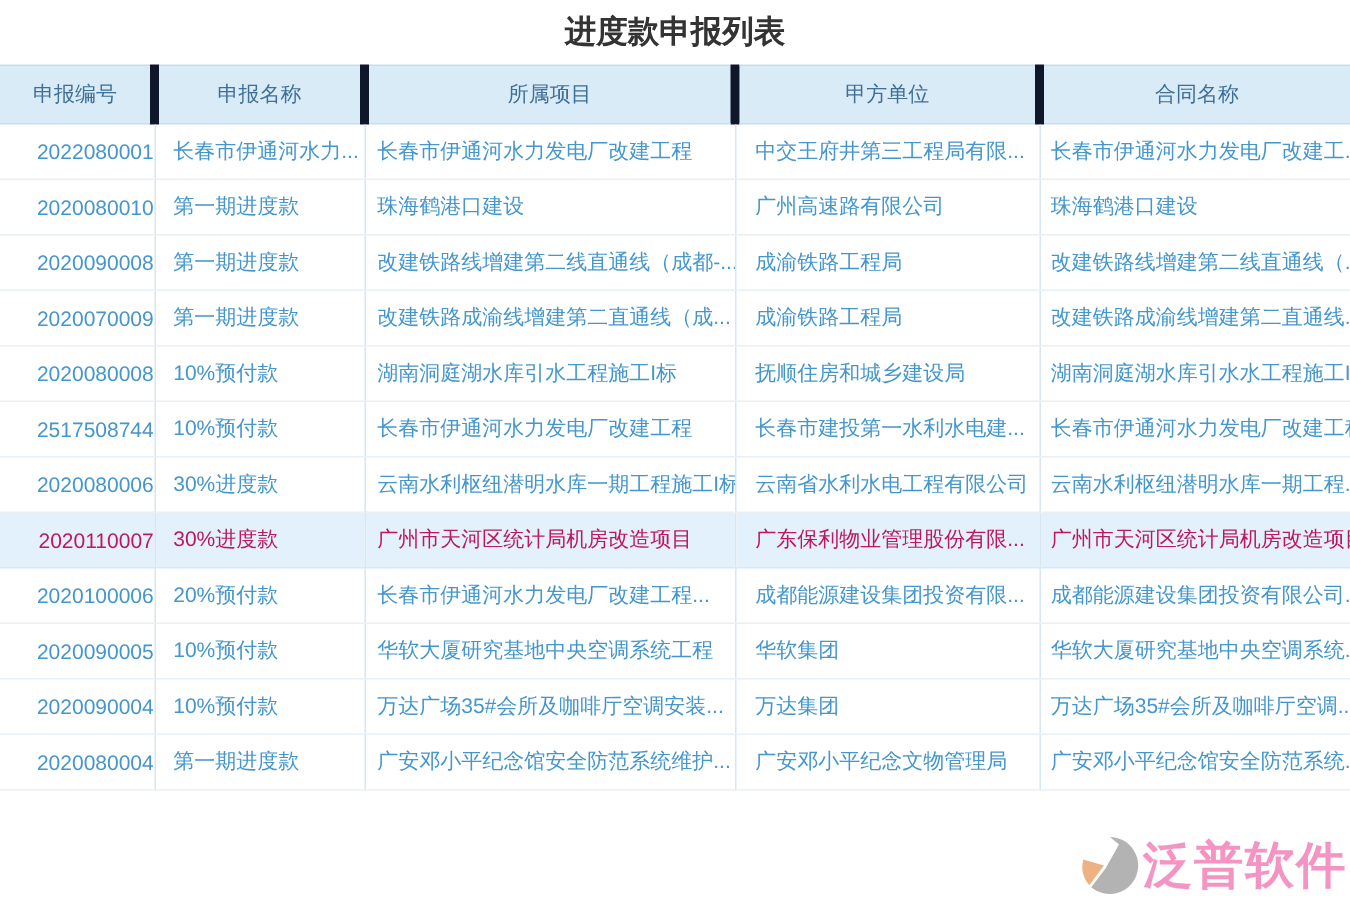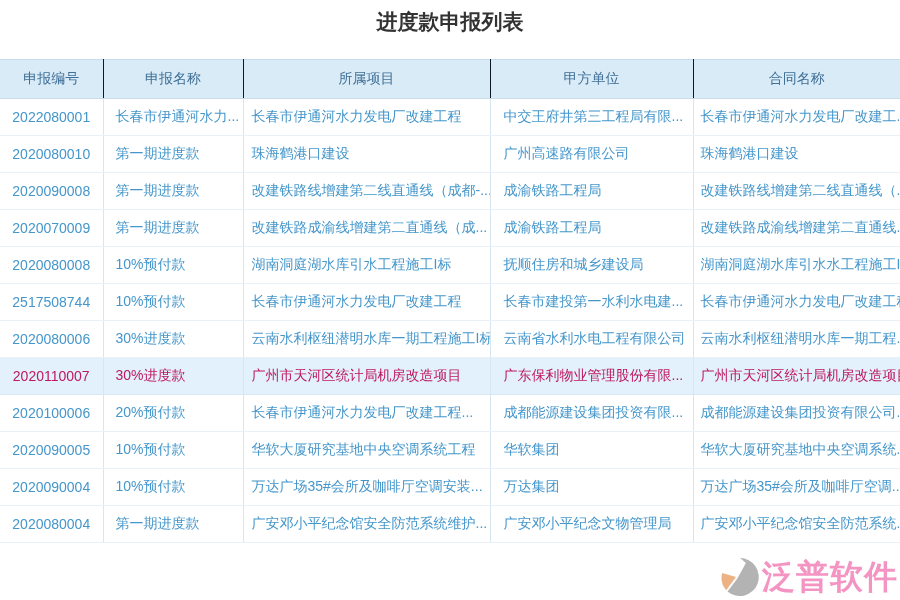--- a/index.html
+++ b/index.html
@@ -11,21 +11,21 @@
     background: #ffffff;
     font-family: "Liberation Sans", "DejaVu Sans", sans-serif;
   }
   .page {
     position: relative;
     width: 900px;
     height: 600px;
     overflow: hidden;
   }
   .title {
-    height: 59px;
+    height: 43px;
     line-height: 44px;
     text-align: center;
     font-size: 21px;
     font-weight: bold;
     color: #333333;
   }
   table.list {
     width: 900px;
     table-layout: fixed;
     border-collapse: collapse;
@@ -37,37 +37,37 @@
   table.list col.c5 { width: 207px; }
   table.list th {
     height: 36px;
     background: #d9ebf7;
     color: #3f6f96;
     font-size: 14px;
     font-weight: normal;
     text-align: center;
     border-top: 1px solid #c9dcea;
     border-bottom: 1px solid #c9dcea;
-    border-right: 1px solid #0f172a;
+    border-right: 6px solid #0f172a;
     white-space: nowrap;
     overflow: hidden;
   }
   table.list th:last-child { border-right: none; }
   table.list td {
     height: 36px;
     font-size: 14px;
     color: #4496cb;
     border-bottom: 1px solid #e9f0f6;
     border-right: 1px solid #d8e6f0;
     white-space: nowrap;
     overflow: hidden;
     padding: 0;
   }
   table.list td:last-child { border-right: none; }
-  table.list td:nth-child(1) { text-align: center; }
+  table.list td:nth-child(1) { text-align: right; }
   table.list td:nth-child(2) { padding-left: 12px; }
   table.list td:nth-child(3) { padding-left: 8px; }
   table.list td:nth-child(4) { padding-left: 13px; }
   table.list td:nth-child(5) { padding-left: 7px; }
   table.list tr.hl td {
     background: #e2f1fc;
     color: #be185d;
     border-bottom-color: #d8e9f6;
   }
   .watermark {

